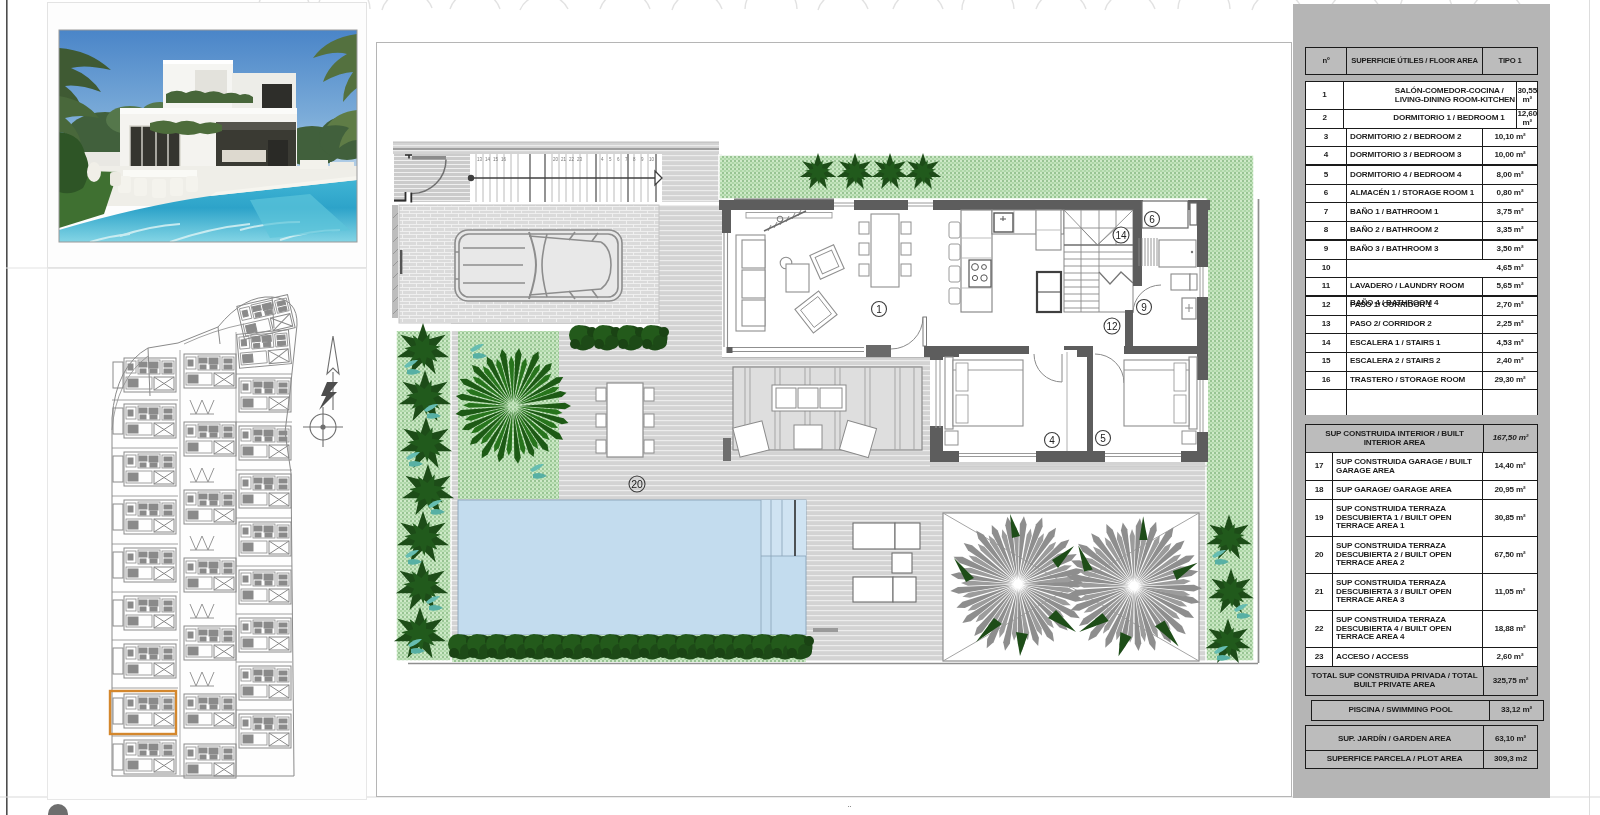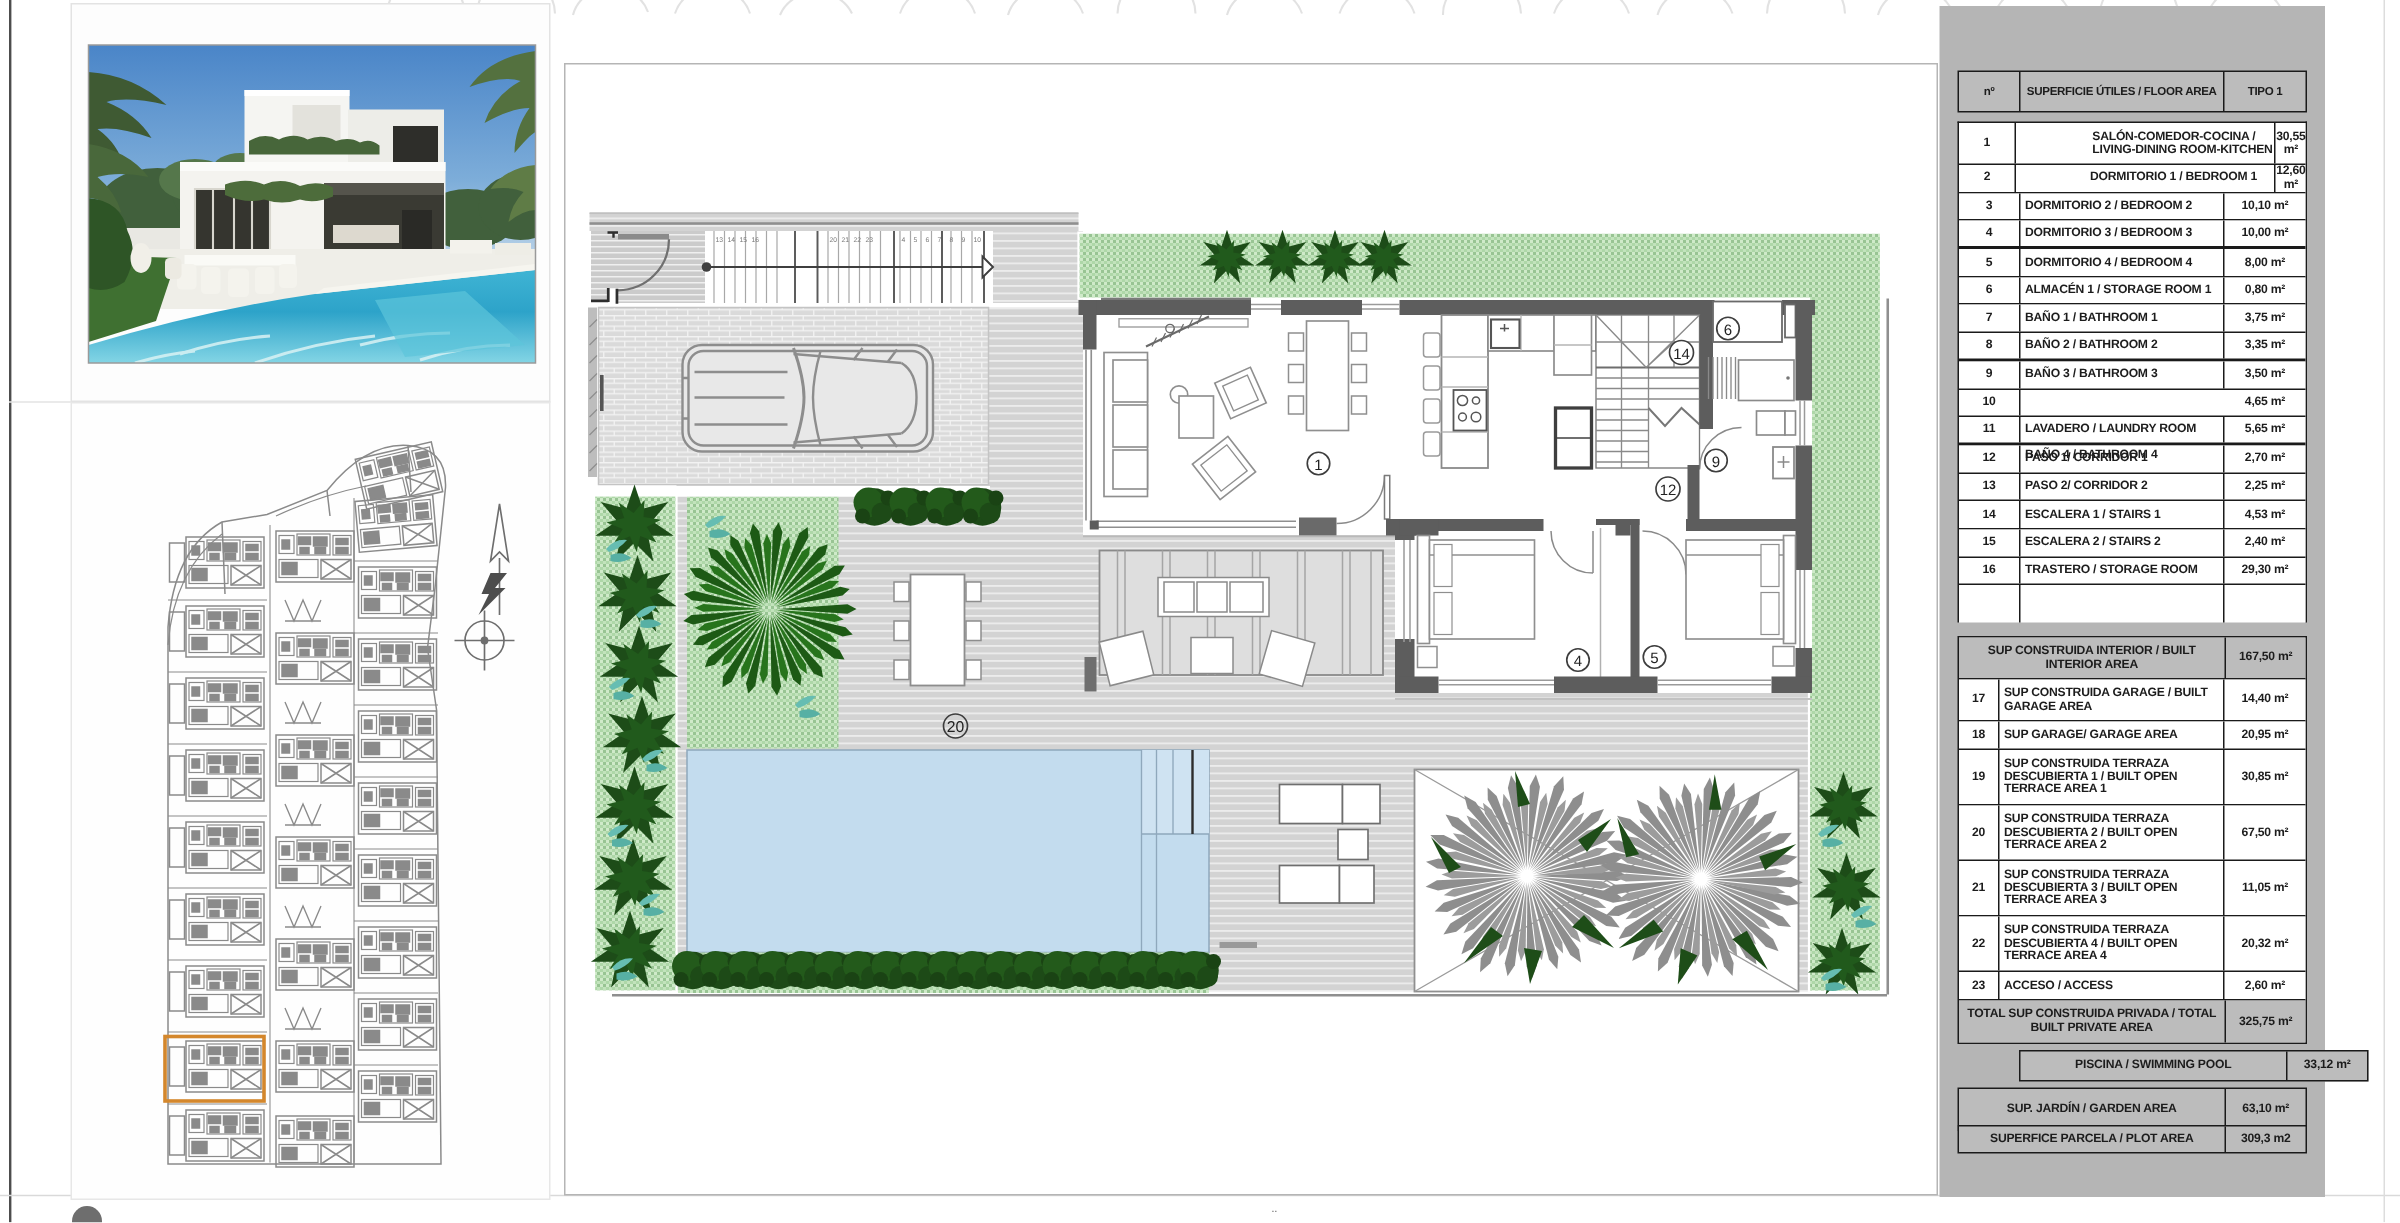--- a/index.html
+++ b/index.html
@@ -923,21 +923,21 @@
 <div class="c" style="width:136px;border-right:1px solid #1a1a1a;"></div>
 <div class="c" style="flex:1;"></div>
 </div>
 </div>
 </div>
 
 <div class="tbl" style="left:1305px;top:424px;width:233px;font-size:8.1px;font-weight:bold;letter-spacing:-0.15px;">
 <div style="border:1.2px solid #1a1a1a;">
 <div class="row" style="height:28px;border-bottom:1px solid #1a1a1a;background:#bcbcbc;">
 <div class="c" style="width:178px;border-right:1px solid #1a1a1a;">SUP CONSTRUIDA INTERIOR / BUILT INTERIOR AREA</div>
-<div class="c" style="flex:1;">167,50 m²</div>
+<div class="c" style="flex:1;font-style:italic;">167,50 m²</div>
 </div>
 <div class="row" style="height:28px;border-bottom:1px solid #1a1a1a;background:#fff;">
 <div class="c" style="width:27px;border-right:1px solid #1a1a1a;">17</div>
 <div class="c" style="width:150px;border-right:1px solid #1a1a1a;justify-content:flex-start;text-align:left;padding-left:3px;">SUP CONSTRUIDA GARAGE / BUILT GARAGE AREA</div>
 <div class="c" style="flex:1;">14,40 m²</div>
 </div>
 <div class="row" style="height:19px;border-bottom:1px solid #1a1a1a;background:#fff;">
 <div class="c" style="width:27px;border-right:1px solid #1a1a1a;">18</div>
 <div class="c" style="width:150px;border-right:1px solid #1a1a1a;justify-content:flex-start;text-align:left;padding-left:3px;">SUP GARAGE/ GARAGE AREA</div>
 <div class="c" style="flex:1;">20,95 m²</div>
@@ -953,35 +953,35 @@
 <div class="c" style="flex:1;">67,50 m²</div>
 </div>
 <div class="row" style="height:37px;border-bottom:1px solid #1a1a1a;background:#fff;">
 <div class="c" style="width:27px;border-right:1px solid #1a1a1a;">21</div>
 <div class="c" style="width:150px;border-right:1px solid #1a1a1a;justify-content:flex-start;text-align:left;padding-left:3px;">SUP CONSTRUIDA TERRAZA DESCUBIERTA 3 / BUILT OPEN TERRACE AREA 3</div>
 <div class="c" style="flex:1;">11,05 m²</div>
 </div>
 <div class="row" style="height:37px;border-bottom:1px solid #1a1a1a;background:#fff;">
 <div class="c" style="width:27px;border-right:1px solid #1a1a1a;">22</div>
 <div class="c" style="width:150px;border-right:1px solid #1a1a1a;justify-content:flex-start;text-align:left;padding-left:3px;">SUP CONSTRUIDA TERRAZA DESCUBIERTA 4 / BUILT OPEN TERRACE AREA 4</div>
-<div class="c" style="flex:1;">20,32 m²</div>
+<div class="c" style="flex:1;">18,88 m²</div>
 </div>
 <div class="row" style="height:19px;border-bottom:1px solid #1a1a1a;background:#fff;">
 <div class="c" style="width:27px;border-right:1px solid #1a1a1a;">23</div>
 <div class="c" style="width:150px;border-right:1px solid #1a1a1a;justify-content:flex-start;text-align:left;padding-left:3px;">ACCESO / ACCESS</div>
 <div class="c" style="flex:1;">2,60 m²</div>
 </div>
 <div class="row" style="height:28px;background:#bcbcbc;">
 <div class="c" style="width:178px;border-right:1px solid #1a1a1a;">TOTAL SUP CONSTRUIDA PRIVADA / TOTAL BUILT PRIVATE AREA</div>
 <div class="c" style="flex:1;">325,75 m²</div>
 </div>
 </div>
 </div>
 
-<div class="tbl" style="left:1346px;top:700px;width:233px;font-size:8.1px;font-weight:bold;letter-spacing:-0.15px;">
+<div class="tbl" style="left:1311px;top:700px;width:233px;font-size:8.1px;font-weight:bold;letter-spacing:-0.15px;">
 <div class="row" style="height:21px;border:1.2px solid #1a1a1a;background:#bcbcbc;">
 <div class="c" style="width:178px;border-right:1px solid #1a1a1a;">PISCINA / SWIMMING POOL</div>
 <div class="c" style="flex:1;">33,12 m²</div>
 </div>
 </div>
 
 <div class="tbl" style="left:1305px;top:725px;width:233px;font-size:8.1px;font-weight:bold;letter-spacing:-0.15px;">
 <div class="row" style="height:29px;border:1.2px solid #1a1a1a;background:#bcbcbc;">
 <div class="c" style="width:178px;border-right:1px solid #1a1a1a;">SUP. JARDÍN / GARDEN AREA</div>
 <div class="c" style="flex:1;">63,10 m²</div>

